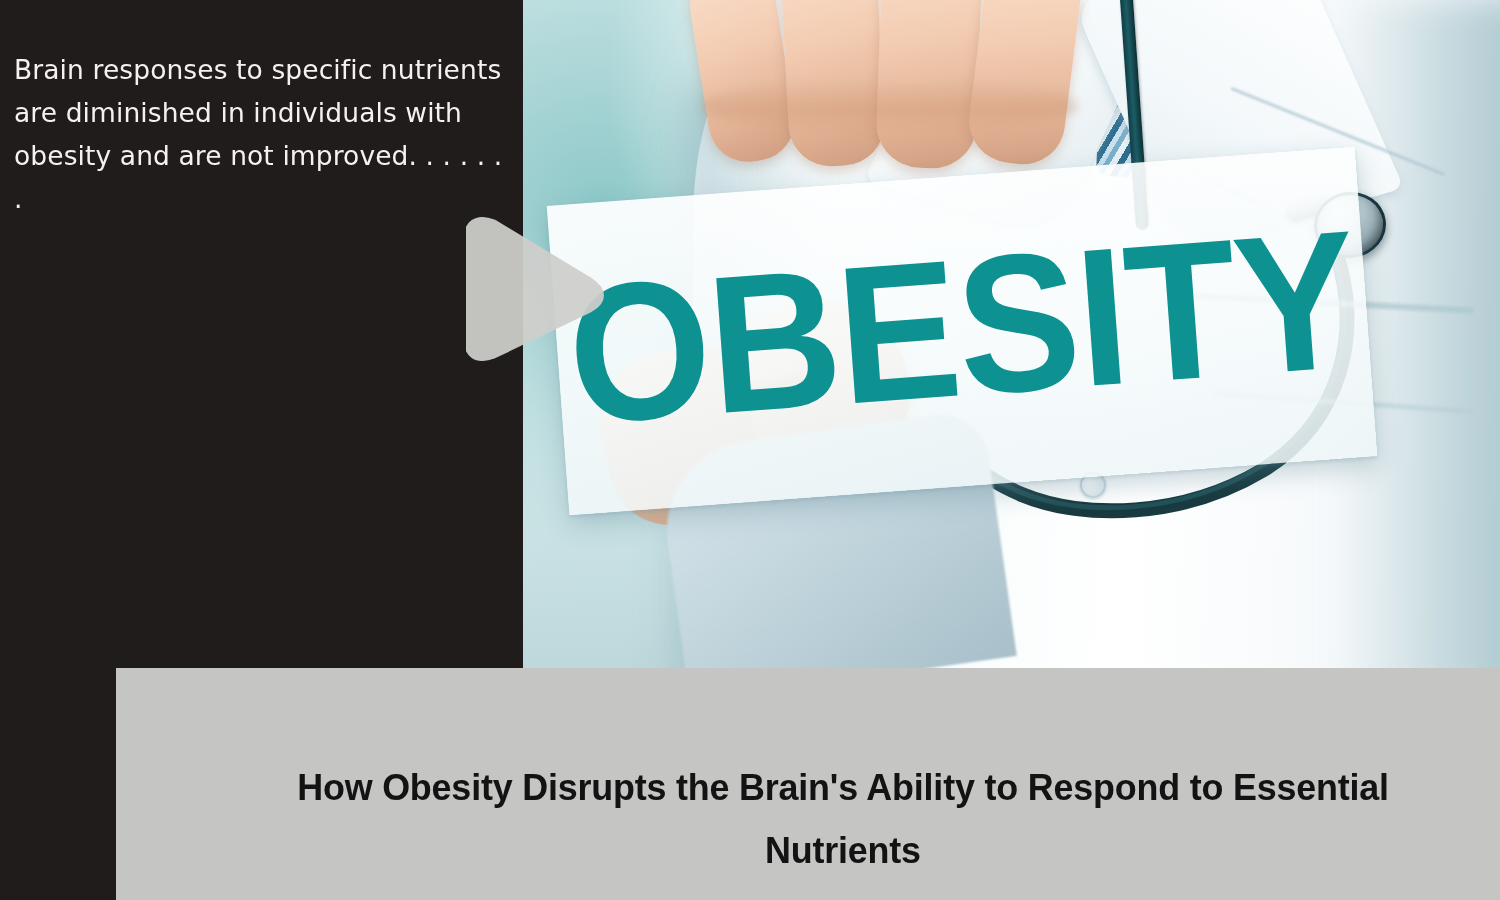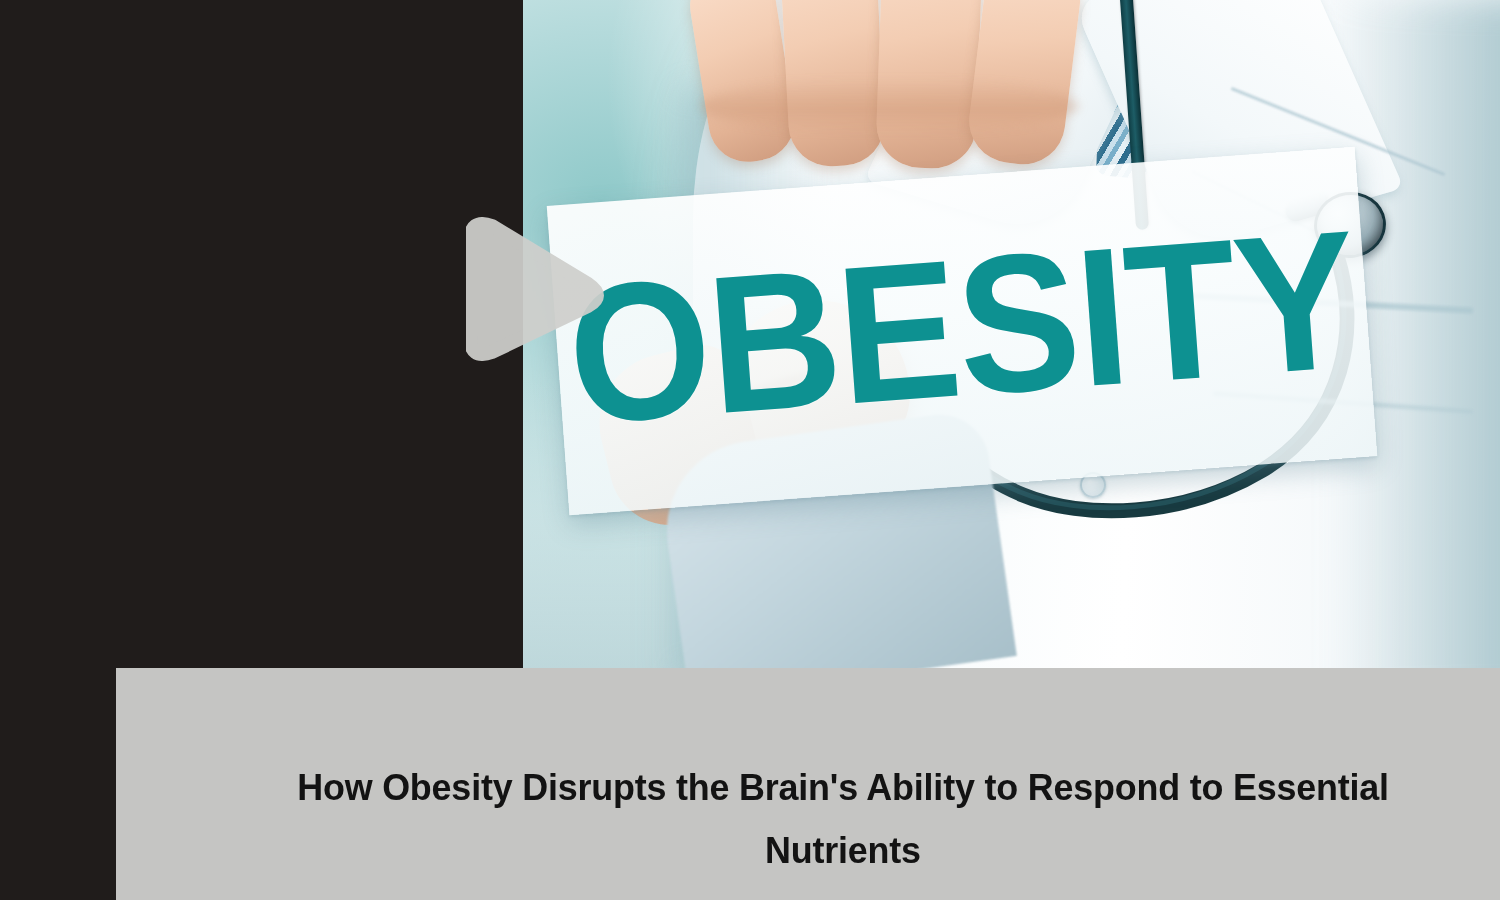--- a/index.html
+++ b/index.html
@@ -336,20 +336,21 @@
     transform:scaleX(0.97);
     margin-top:6px;
   }
 </style>
 </head>
 <body>
 
 <div id="stage">
 
   <div class="dark-panel"></div>
+  <div class="teaser">Brain responses to specific nutrients are diminished in individuals with obesity and are not improved. . . . . . .</div>
 
   <div class="photo">
 
     <div class="bg-gradient"></div>
     <div class="bg-bottom-wash"></div>
 
     <div class="torso"></div>
     <div class="torso-shadow-l"></div>
     <div class="torso-shadow-r"></div>
 

